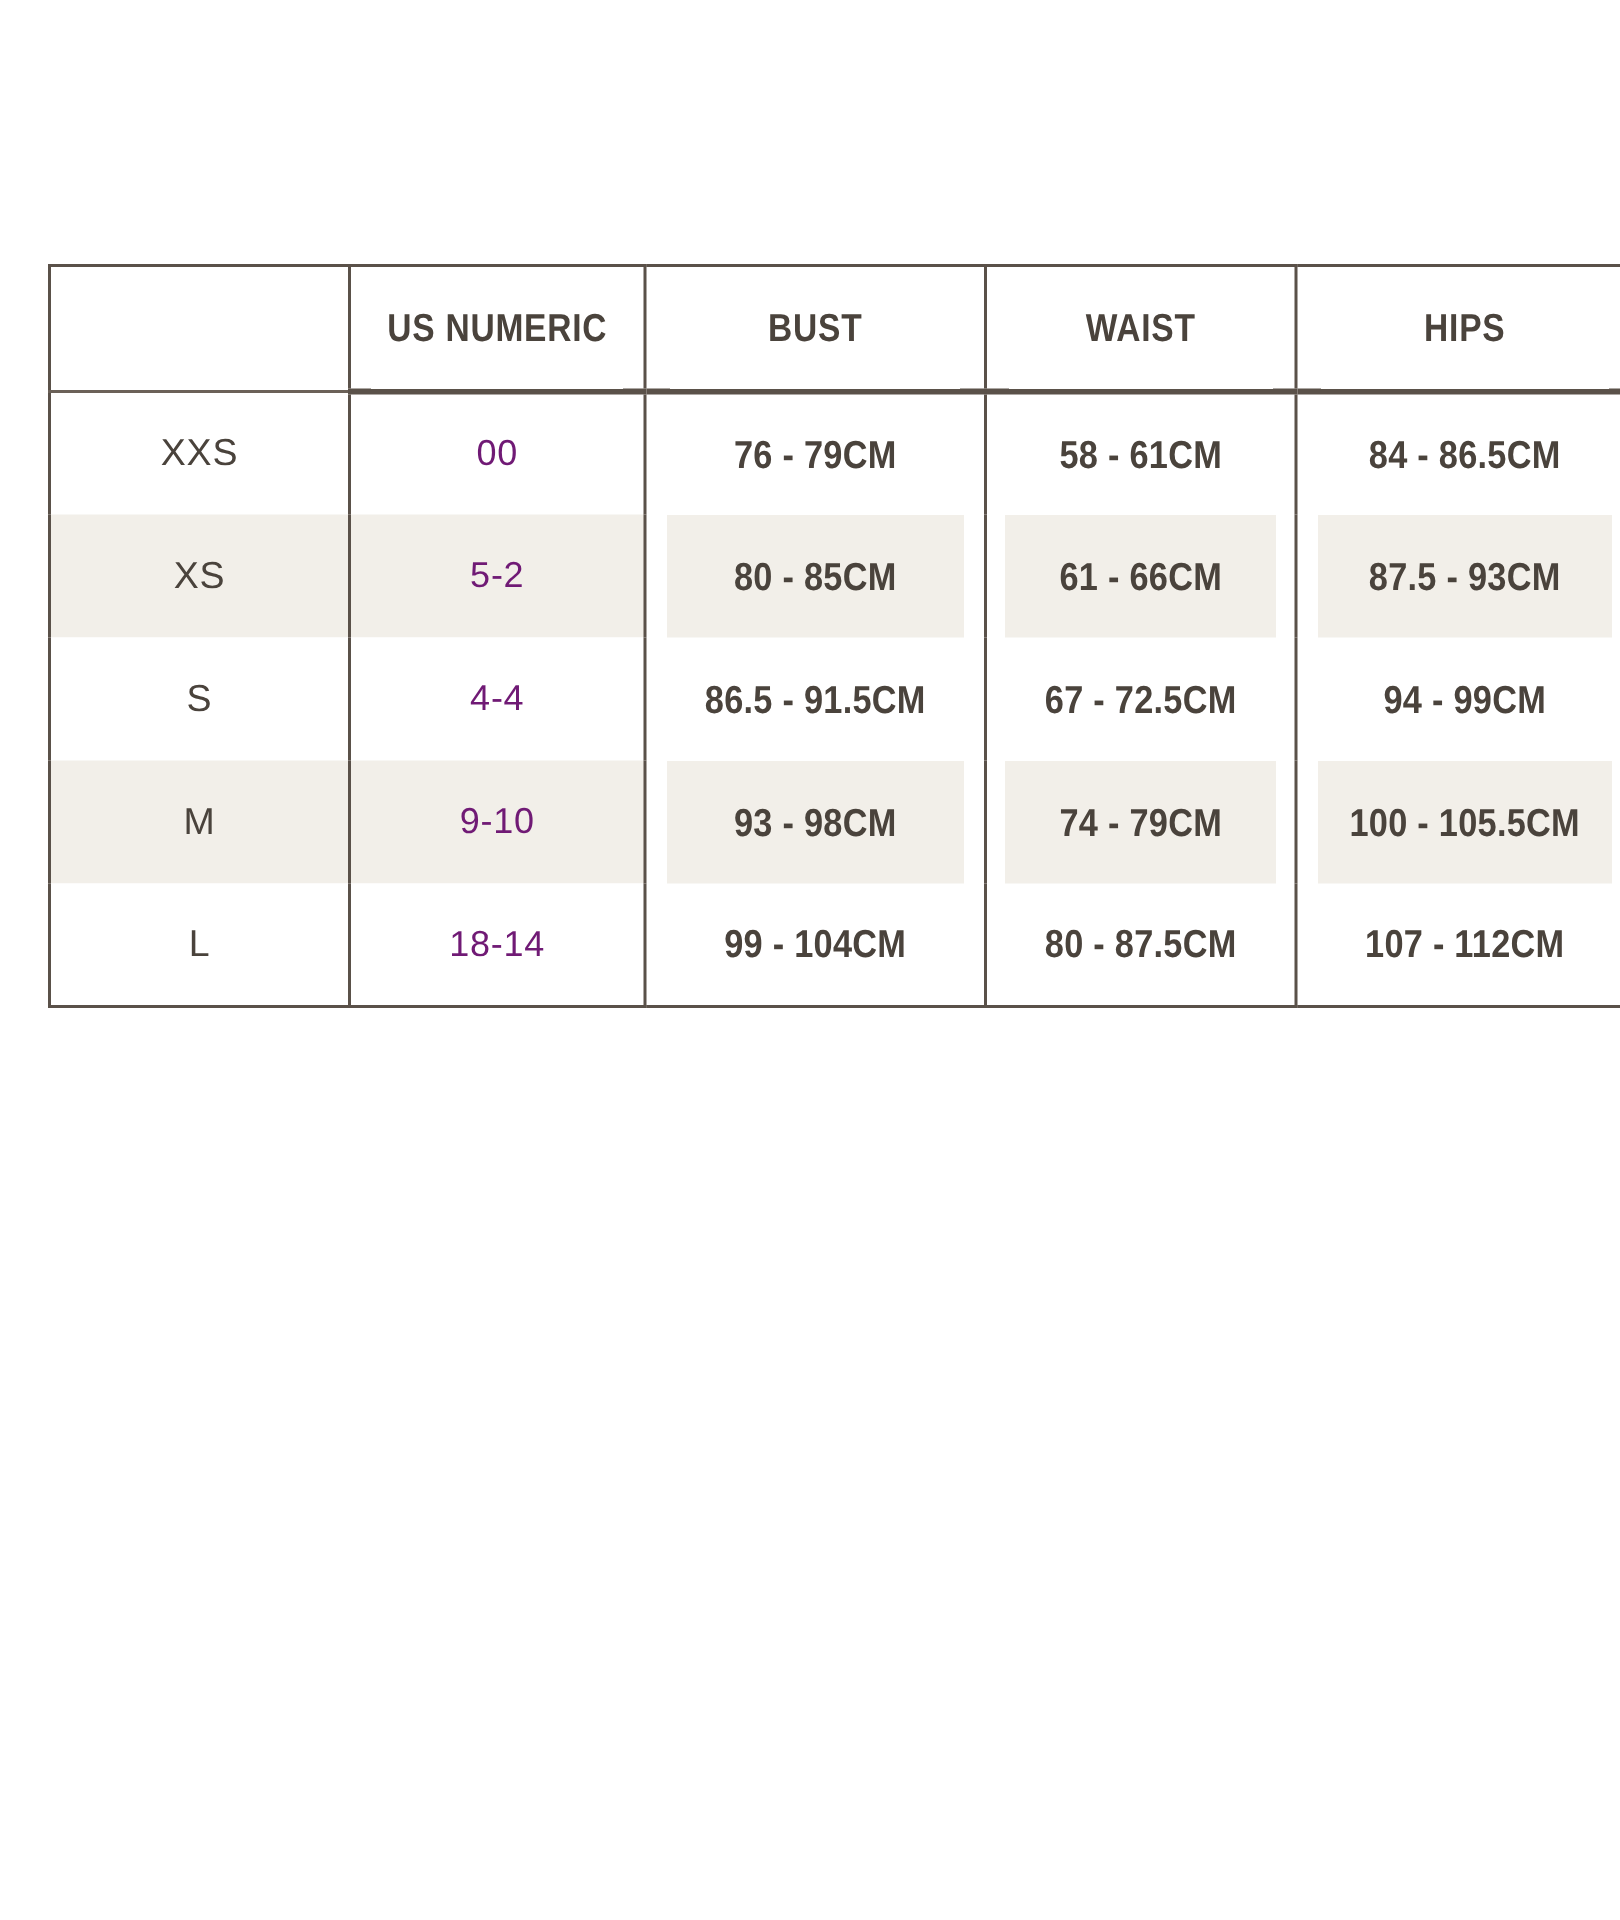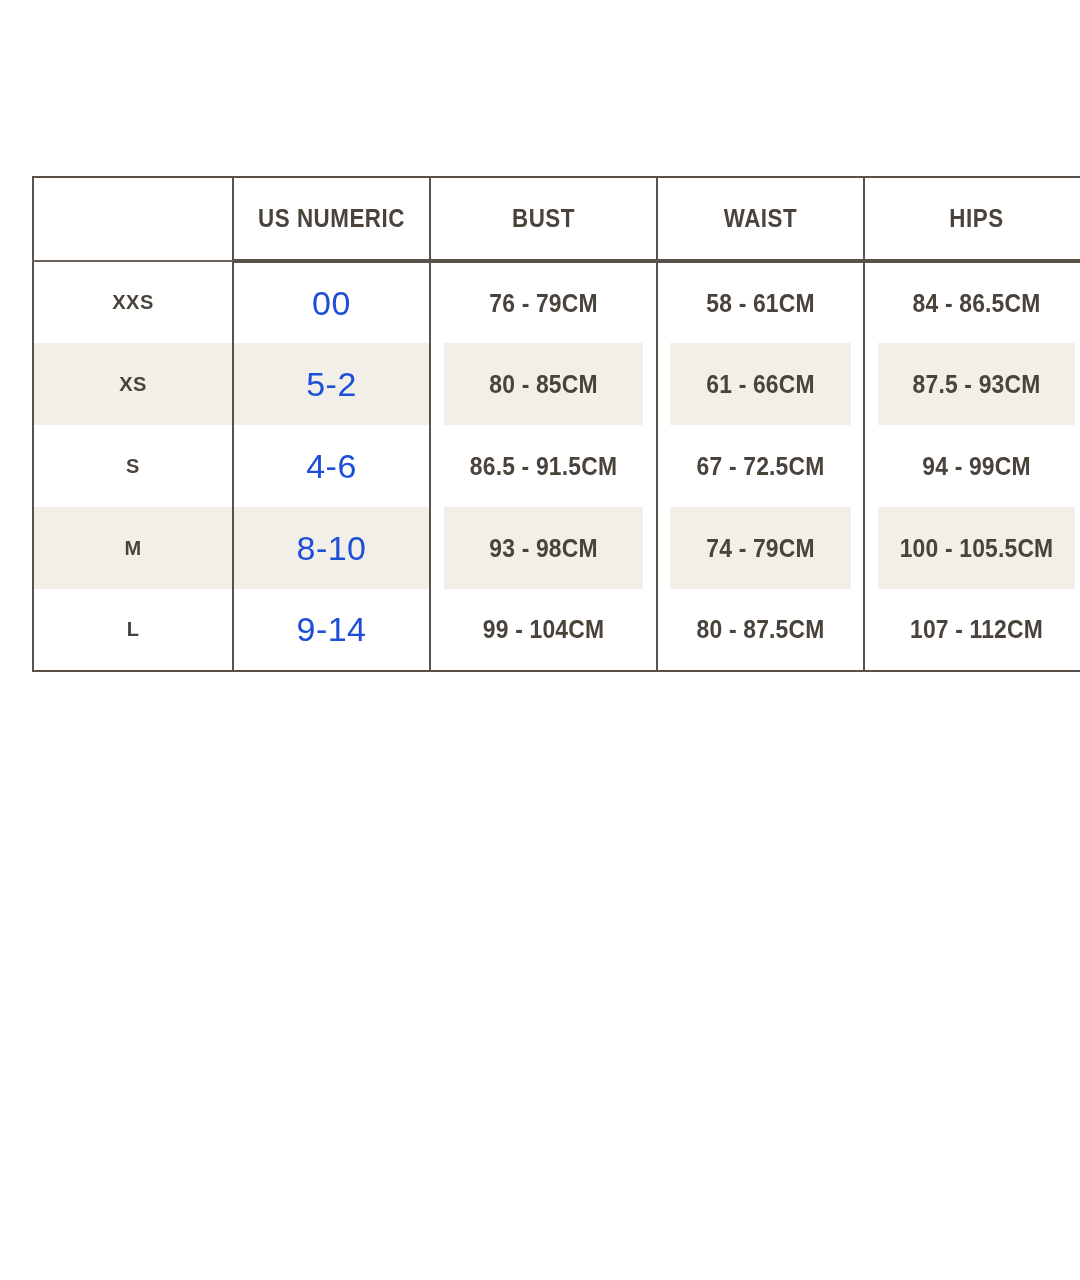--- a/index.html
+++ b/index.html
@@ -66,31 +66,31 @@
     background: #ffffff;
   }
 
   
   #size-chart thead th.corner-head { border-bottom: 2px solid #6b6158; }
   #size-chart thead th.data-head   { border-bottom: 4px solid #5a5149; }
 
   
   #size-chart td.size-cell {
     font-family: "Liberation Sans", sans-serif;
-    font-weight: bold;
-    font-size: 20px;
+    font-weight: normal;
+    font-size: 25px;
     letter-spacing: 0.5px;
   }
 
   
   #size-chart td.usnum-cell {
     font-family: "Liberation Sans", sans-serif;
     font-weight: 400;
-    font-size: 34px;
-    color: #1d4ed8;
+    font-size: 24px;
+    color: #701a75;
     letter-spacing: 0.5px;
   }
 
   
   #size-chart td.meas-cell {
     font-family: "Liberation Sans Narrow", "Liberation Sans", sans-serif;
     font-weight: bold;
     font-size: 26px;
     letter-spacing: 0.2px;
     transform: scaleX(0.88);
@@ -132,35 +132,35 @@
         </tr>
         <tr class="row-stripe">
           <td class="size-cell">XS</td>
           <td class="usnum-cell">5-2</td>
           <td class="meas-cell">80 - 85CM</td>
           <td class="meas-cell">61 - 66CM</td>
           <td class="meas-cell">87.5 - 93CM</td>
         </tr>
         <tr class="row-plain">
           <td class="size-cell">S</td>
-          <td class="usnum-cell">4-6</td>
+          <td class="usnum-cell">4-4</td>
           <td class="meas-cell">86.5 - 91.5CM</td>
           <td class="meas-cell">67 - 72.5CM</td>
           <td class="meas-cell">94 - 99CM</td>
         </tr>
         <tr class="row-stripe">
           <td class="size-cell">M</td>
-          <td class="usnum-cell">8-10</td>
+          <td class="usnum-cell">9-10</td>
           <td class="meas-cell">93 - 98CM</td>
           <td class="meas-cell">74 - 79CM</td>
           <td class="meas-cell">100 - 105.5CM</td>
         </tr>
         <tr class="row-plain">
           <td class="size-cell">L</td>
-          <td class="usnum-cell">9-14</td>
+          <td class="usnum-cell">18-14</td>
           <td class="meas-cell">99 - 104CM</td>
           <td class="meas-cell">80 - 87.5CM</td>
           <td class="meas-cell">107 - 112CM</td>
         </tr>
       </tbody>
   </table>
 
 </div>
 
 </body></html>

